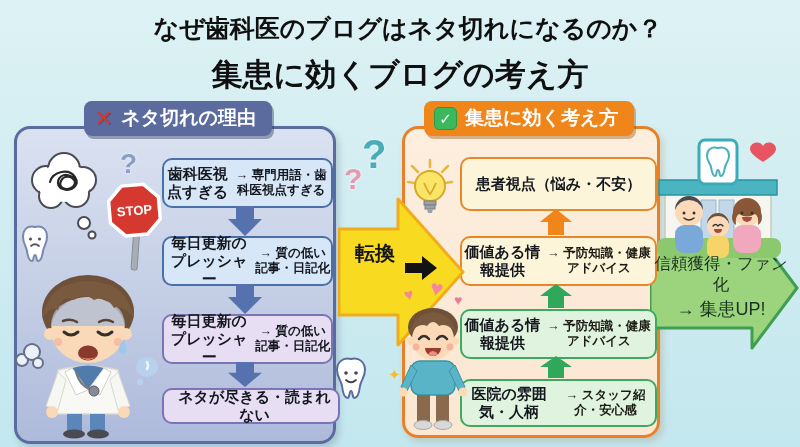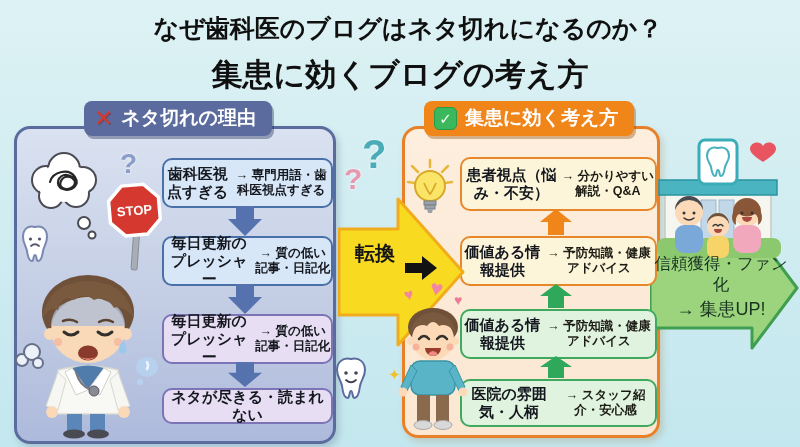--- a/index.html
+++ b/index.html
@@ -29,21 +29,21 @@
   
   .fbox{display:flex;flex-direction:row;justify-content:center;align-items:center;text-align:center;
     border-radius:10px;line-height:1.18;z-index:4;}
   .fbox .t{font-size:15px;font-weight:800;color:#14171e;}
   .fbox .d{font-size:12.5px;font-weight:700;color:#14171e;}
   .lbox{left:162px;width:167px;height:46px;background:#d7e7f8;border:2.5px solid #4a70a8;}
   .lbox.purple{background:#e7def4;border-color:#7b74b5;}
   .rbox{left:460px;width:193px;height:48px;background:#fdf5da;border:2.5px solid #e8872a;}
   .rbox .d{color:#1c1c14;}
   .rbox.green{background:#dff3df;border-color:#3fa95f;}
-  .lbox.single{height:32px;}
+  .lbox.single{height:32px;padding-left:7px;}
   
   .transition-text{left:336px;top:240px;width:78px;text-align:center;font-size:20px;font-weight:900;color:#151515;
     line-height:1.35;z-index:6;}
   .outcome-text{left:648px;top:253px;width:146px;text-align:center;font-weight:400;color:#183420;z-index:8;line-height:1.3;}
   .outcome-text .l1{font-size:16.5px;}
   .outcome-text .l2{font-size:18px;margin-top:2px;}
   
   .qmark{font-weight:900;z-index:5;text-shadow:0 0 3px #ffffffcc;}
   .heart{z-index:5;}
   .sparkle{z-index:5;}
@@ -193,21 +193,20 @@
     </g>
     <circle cx="26" cy="28" r="15" fill="#fbe568" stroke="#d8a828" stroke-width="2"></circle>
     <path d="M20,25 q4,9 6,11 q2,-2 6,-11" stroke="#d8a828" stroke-width="1.8" fill="none"></path>
     <rect x="20" y="43" width="12" height="4" fill="#9aa2aa" stroke="#787e86"></rect>
     <rect x="21" y="47" width="10" height="4" fill="#9aa2aa" stroke="#787e86"></rect>
     <path d="M23,51 h6 l-1,4 h-4 z" fill="#9aa2aa"></path>
   </svg>
 
   <div class="abs fbox rbox" style="top:157px;height:50px">
     <span class="t">患者視点（悩み・不安）</span>
-    <span class="d">→ 分かりやすい解説・Q&amp;A</span>
   </div>
   <svg class="abs" style="left:540px;top:209px;z-index:4" width="32" height="26" viewBox="0 0 32 28" preserveAspectRatio="none">
     <polygon points="16,0 32,14 24,14 24,28 8,28 8,14 0,14" fill="#f08519"></polygon>
   </svg>
   <div class="abs fbox rbox" style="top:236px;height:46px">
     <span class="t">価値ある情報提供</span>
     <span class="d">→ 予防知識・健康アドバイス</span>
   </div>
   <svg class="abs" style="left:540px;top:284px;z-index:4" width="32" height="24" viewBox="0 0 32 28" preserveAspectRatio="none">
     <polygon points="16,0 32,14 24,14 24,28 8,28 8,14 0,14" fill="#2fa85c"></polygon>

